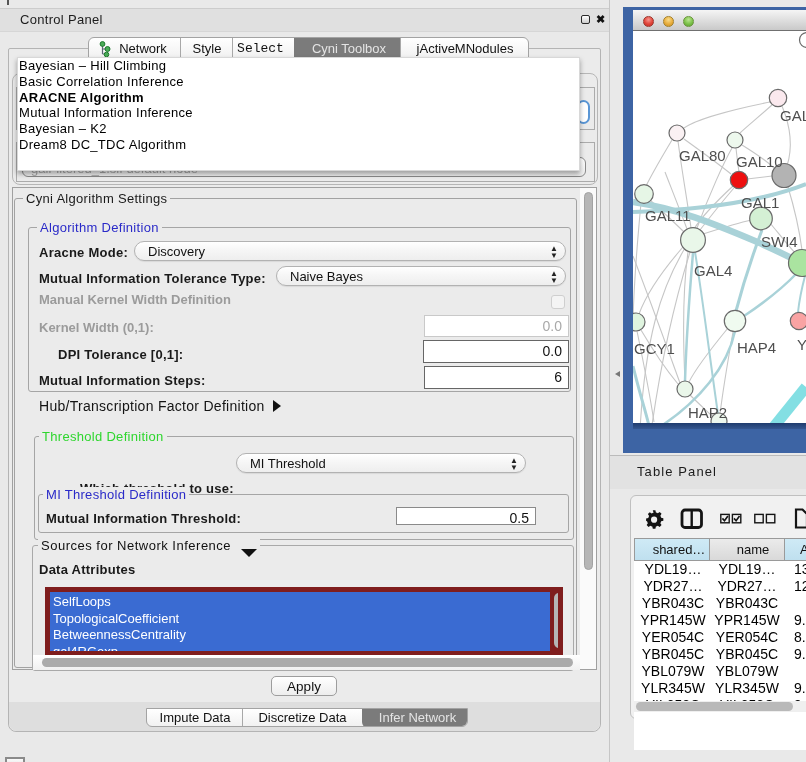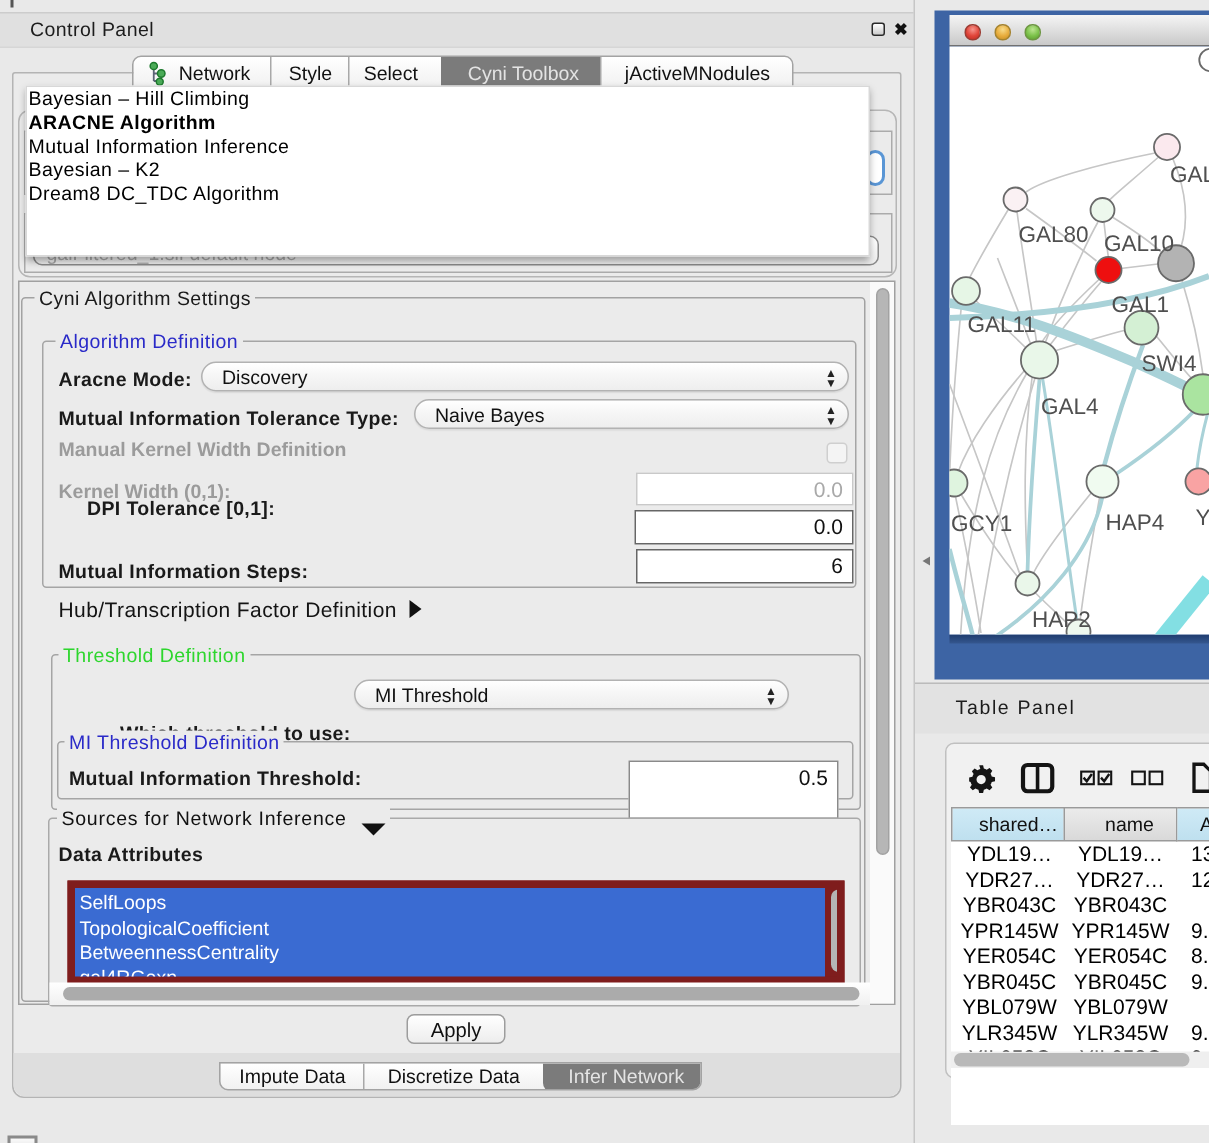--- a/index.html
+++ b/index.html
@@ -41,38 +41,39 @@
   <div class="abs" style="left:205px;top:0;width:106px;height:22px;background:#7b7b7b;"></div>
   <div class="abs" style="left:311px;top:0;width:130px;height:22px;border-left:1px solid #a8a8a8;"></div>
   <svg class="abs" style="left:9px;top:2px;" width="14" height="18" viewBox="0 0 14 18">
     <path d="M4.5 4 V14 M4.5 9 H9.5 M4.5 14 H8" stroke="#5c6476" stroke-width="1.2" fill="none"></path>
     <circle cx="4.5" cy="4" r="2.4" fill="#4aab57" stroke="#1e7a2e" stroke-width="1"></circle>
     <circle cx="9.5" cy="9" r="2.5" fill="#4aab57" stroke="#1e7a2e" stroke-width="1"></circle>
     <circle cx="8.5" cy="14.5" r="2.3" fill="#4aab57" stroke="#1e7a2e" stroke-width="1"></circle>
   </svg>
   <div class="abs" style="left:24px;top:3px;width:60px;text-align:center;font-size:13px;color:#111;">Network</div>
   <div class="abs" style="left:92px;top:3px;width:52px;text-align:center;font-size:13px;color:#111;">Style</div>
-  <div class="abs" style="left:141px;top:3px;width:61px;text-align:center;font-size:13px;color:#111;">Select</div>
+  <div class="abs" style="left:141px;top:3px;width:61px;text-align:center;font-size:13px;color:#111;font-family:Liberation Mono, monospace;">Select</div>
   <div class="abs" style="left:207px;top:3px;width:106px;text-align:center;font-size:13px;color:#e4e4e4;">Cyni Toolbox</div>
   <div class="abs" style="left:311px;top:3px;width:130px;text-align:center;font-size:13px;color:#111;">jActiveMNodules</div>
 </div>
 
 <div class="abs" style="left:12px;top:73px;width:586px;height:112px;border:1px solid #b6b6b6;border-radius:8px;background:#ebebeb;"></div>
 <div class="abs" style="left:16px;top:87px;width:579px;height:43px;border:1px solid #ababab;"></div>
 <div class="abs" style="left:16px;top:142px;width:579px;height:40px;border:1px solid #ababab;"></div>
 
 <div class="abs" style="left:22px;top:157px;width:564px;height:20px;border:1px solid #8a8a8a;border-radius:6px;background:linear-gradient(#ffffff,#ededed);">
     <span style="position:absolute;left:8px;top:3px;font-size:13px;color:#a8a8a8;">galFiltered_1.sif default node</span>
   </div>
 
 <div class="abs" style="left:577px;top:100px;width:13px;height:24px;border:2.5px solid #5a96d5;border-radius:7px;background:#fff;"></div>
 
 <div class="abs" style="left:17px;top:57px;width:563px;height:114px;background:#ffffff;border:1px solid #d8d8d8;box-shadow:0 3px 5px rgba(0,0,0,0.35);">
   <div style="font-size:13px;letter-spacing:0.3px;color:#000;line-height:15.8px;padding-left:1px;">
     <div>Bayesian – Hill Climbing</div>
+    <div>Basic Correlation Inference</div>
     <div style="font-weight:bold;">ARACNE Algorithm</div>
     <div>Mutual Information Inference</div>
     <div>Bayesian – K2</div>
     <div>Dream8 DC_TDC Algorithm</div>
   </div>
 </div>
 
 <div class="abs" style="left:12px;top:187px;width:585px;height:483px;border:1px solid #a0a0a0;background:#ebebeb;"></div>
 
 <div class="abs" style="left:580px;top:188px;width:16px;height:481px;background:#fafafa;"></div>
@@ -94,21 +95,21 @@
 <div class="abs lbl" style="left:39px;top:271px;">Mutual Information Tolerance Type:</div>
 <div class="combo" style="left:276px;top:266px;width:290px;height:20px;">
   <span class="ctext">Naive Bayes</span>
   <span class="arr" style="top:3px;">▲</span>
     <span class="arr" style="top:10px;">▼</span>
 </div>
 <div class="abs glbl" style="left:39px;top:292px;">Manual Kernel Width Definition</div>
 <div class="abs" style="left:551px;top:295px;width:14px;height:14px;border:1px solid #cfcfcf;border-radius:3px;background:#f4f4f4;"></div>
 <div class="abs glbl" style="left:39px;top:320px;">Kernel Width (0,1):</div>
 <div class="field" style="left:424px;top:315px;width:145px;height:22px;border-color:#c9c9c9;color:#a9a9a9;">0.0</div>
-<div class="abs lbl" style="left:39px;top:331px;padding-left:19px;">DPI Tolerance [0,1]:</div>
+<div class="abs lbl" style="left:39px;top:347px;padding-left:19px;">DPI Tolerance [0,1]:</div>
 <div class="field" style="left:423px;top:340px;width:146px;height:23px;border-color:#666;">0.0</div>
 <div class="abs lbl" style="left:39px;top:373px;">Mutual Information Steps:</div>
 <div class="field" style="left:424px;top:366px;width:145px;height:23px;border-color:#666;">6</div>
 
 <div class="abs" style="left:39px;top:398px;font-size:14px;color:#141414;letter-spacing:0.28px;">Hub/Transcription Factor Definition</div>
 <div class="abs" style="left:273px;top:400px;width:0;height:0;border-left:8px solid #111;border-top:6px solid transparent;border-bottom:6px solid transparent;"></div>
 
 <div class="grp" style="left:34px;top:436px;width:540px;height:104px;border-color:#a5a5a5;">
   <div class="gtitle" style="left:4px;color:#2ed62e;letter-spacing:0.3px;">Threshold Definition</div>
 </div>
@@ -116,21 +117,21 @@
 <div class="combo" style="left:236px;top:453px;width:290px;height:20px;">
   <span class="ctext">MI Threshold</span>
   <span class="arr" style="top:3px;">▲</span>
     <span class="arr" style="top:10px;">▼</span>
 </div>
 
 <div class="grp" style="left:38px;top:494px;width:531px;height:39px;border-color:#a5a5a5;">
   <div class="gtitle" style="left:4px;color:#2a2ac8;letter-spacing:0.3px;">MI Threshold Definition</div>
 </div>
 <div class="abs lbl" style="left:46px;top:511px;">Mutual Information Threshold:</div>
-<div class="field" style="left:419px;top:507px;width:140px;height:39px;border-color:#8a8a8a;">0.5</div>
+<div class="field" style="left:396px;top:507px;width:140px;height:18px;border-color:#8a8a8a;">0.5</div>
 
 <div class="grp" style="left:32px;top:545px;width:542px;height:126px;border-color:#a9a9a9;">
   <div class="gtitle" style="left:5px;color:#111;font-weight:normal;letter-spacing:0.5px;padding-right:29px;">Sources for Network Inference<span style="position:absolute;right:3px;top:11px;width:0;height:0;border-top:8px solid #111;border-left:8px solid transparent;border-right:8px solid transparent;"></span></div>
 </div>
 <div class="abs lbl" style="left:39px;top:562px;">Data Attributes</div>
 
 <div class="abs" style="left:45px;top:587px;width:518px;height:69px;background:#7f1d1d;border:5px solid #7f1d1d;overflow:hidden;">
   <div style="position:absolute;left:0;top:0;width:500px;height:68px;background:#3a6bd2;color:#fff;font-size:13px;line-height:16.6px;padding:2px 0 0 3px;">
     SelfLoops<br>TopologicalCoefficient<br>BetweennessCentrality<br>gal4RGexp
   </div>

